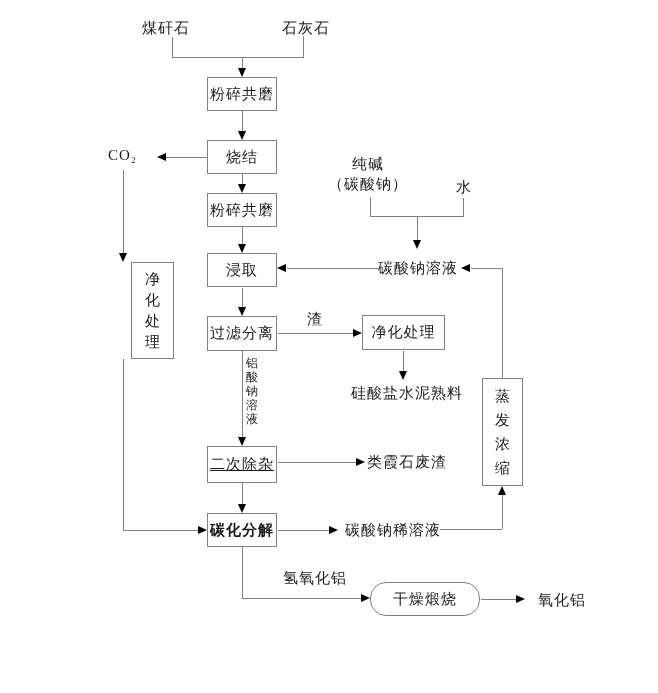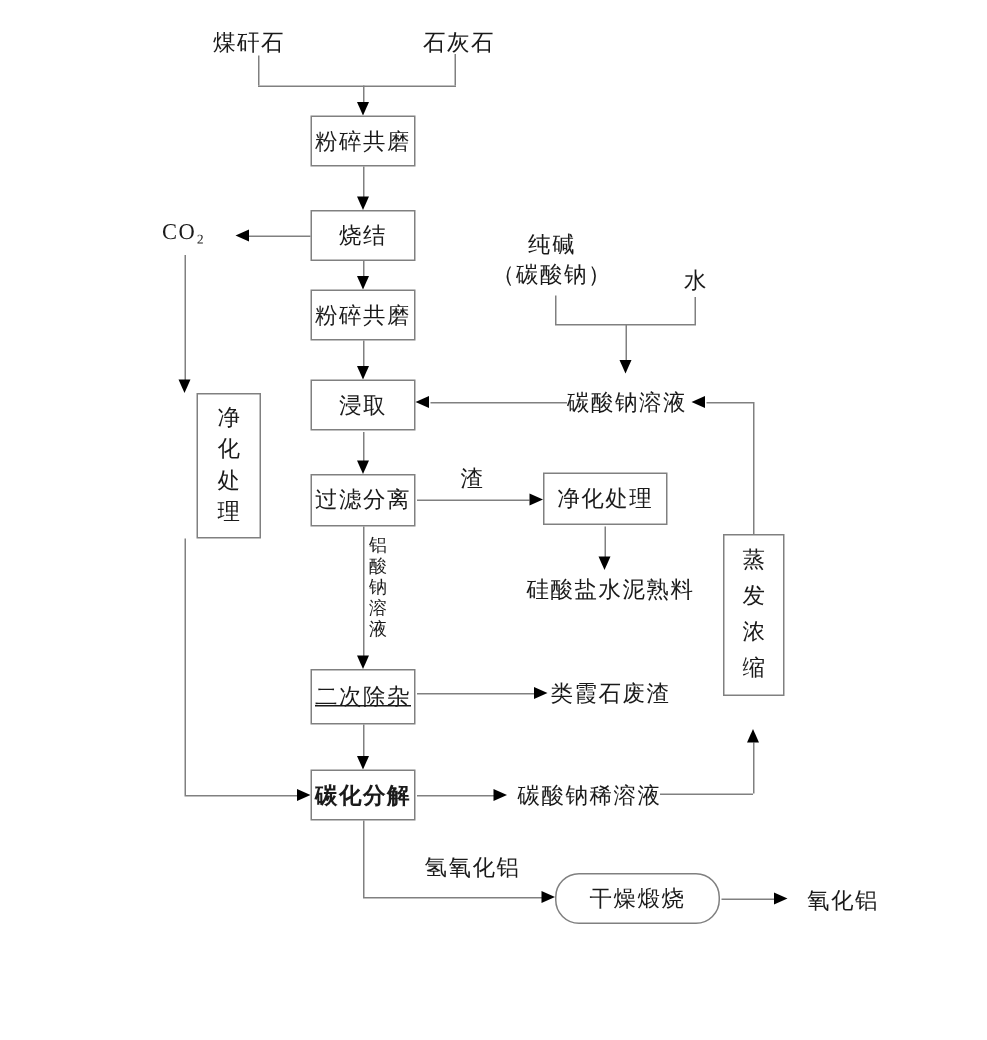--- a/index.html
+++ b/index.html
@@ -149,21 +149,21 @@
     <span>碳化分解</span>
   </div>
 
   <div class="ln" style="left:278px;top:530px;width:52px;height:1px;"></div>
   <div class="ar ar-r" style="left:329px;top:526px;"></div>
   <div class="lb" style="left:345px;top:521px;">碳酸钠稀溶液</div>
   <div class="ln" style="left:440px;top:529px;width:62px;height:1px;"></div>
   <div class="ln" style="left:502px;top:495px;width:1px;height:34px;"></div>
   <div class="ar ar-u" style="left:498px;top:486px;"></div>
 
-  <div class="bx" style="left:482px;top:356px;width:41px;height:108px;">
+  <div class="bx" style="left:482px;top:378px;width:41px;height:108px;">
     <span class="vstack lh24">蒸发浓缩</span>
   </div>
 
   <div class="ln" style="left:242px;top:547px;width:1px;height:51px;"></div>
   <div class="ln" style="left:242px;top:598px;width:120px;height:1px;"></div>
   <div class="lb" style="left:283px;top:569px;">氢氧化铝</div>
   <div class="ar ar-r" style="left:361px;top:594px;"></div>
 
   <div class="bx" style="left:370px;top:582px;width:110px;height:34px;border-radius:16px;">
     <span>干燥煅烧</span>

